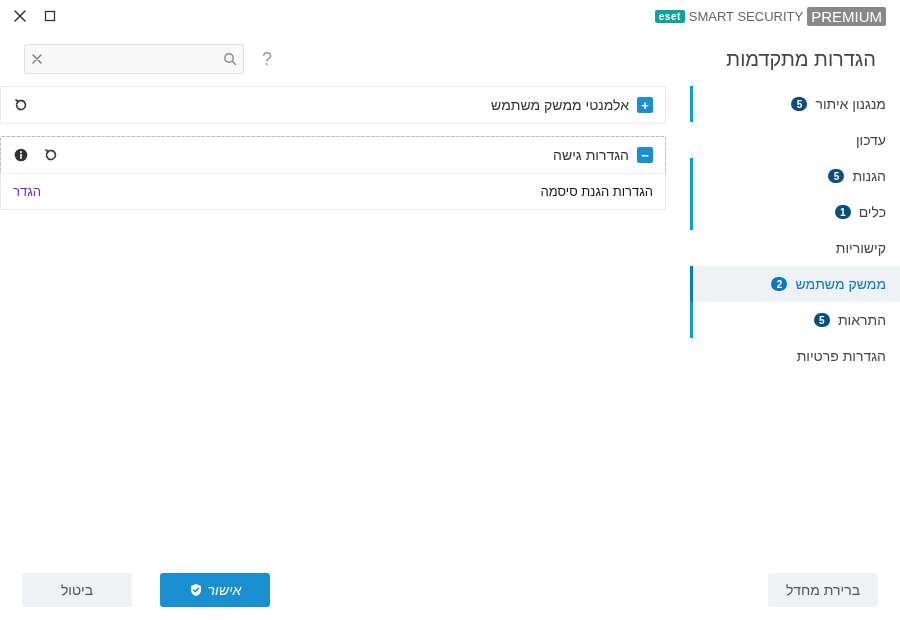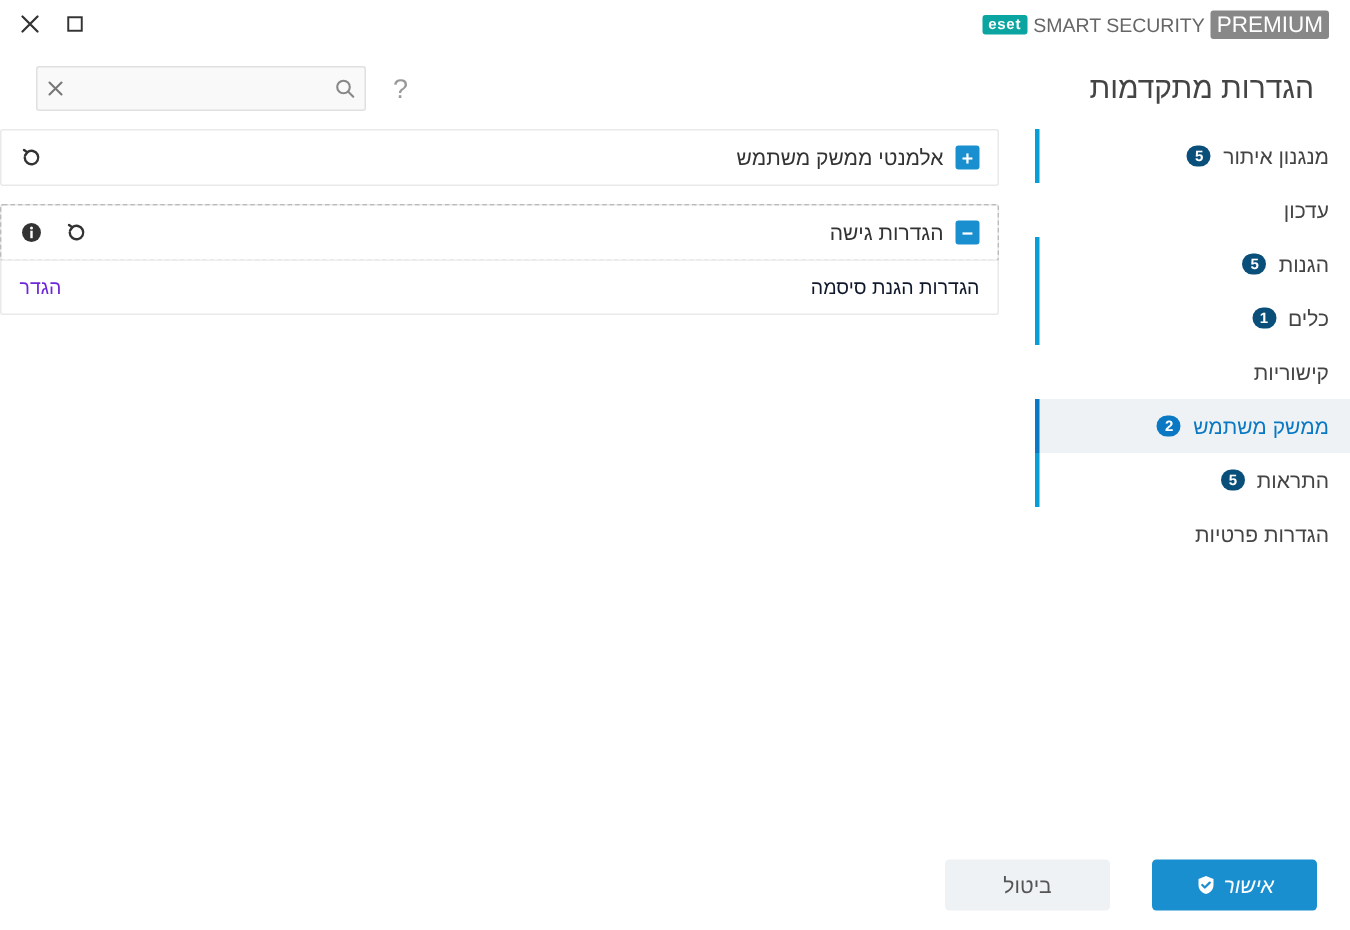--- a/index.html
+++ b/index.html
@@ -172,20 +172,23 @@
       <div class="row-body">
         <span class="label">הגדרות הגנת סיסמה</span>
         <span class="link">הגדר</span>
       </div>
     </div>
 
   </div>
 </div>
 
 <div class="footer">
+  <button class="btn btn-default">
+    <span>ברירת מחדל</span>
+  </button>
   <div class="footer-right-group">
     <button class="btn btn-secondary">
       <span>ביטול</span>
     </button>
     <button class="btn btn-primary">
       <span>
         <svg width="14" height="14" viewBox="0 0 14 14">
             <path d="M7 1 L12 3 V7 C12 10 9.5 12.5 7 13 C4.5 12.5 2 10 2 7 V3 Z" fill="#fff"></path>
             <path d="M4.5 7 L6.2 8.7 L9.5 5.4" stroke="#1a8fd0" stroke-width="1.5" fill="none" stroke-linecap="round" stroke-linejoin="round"></path>
           </svg>

